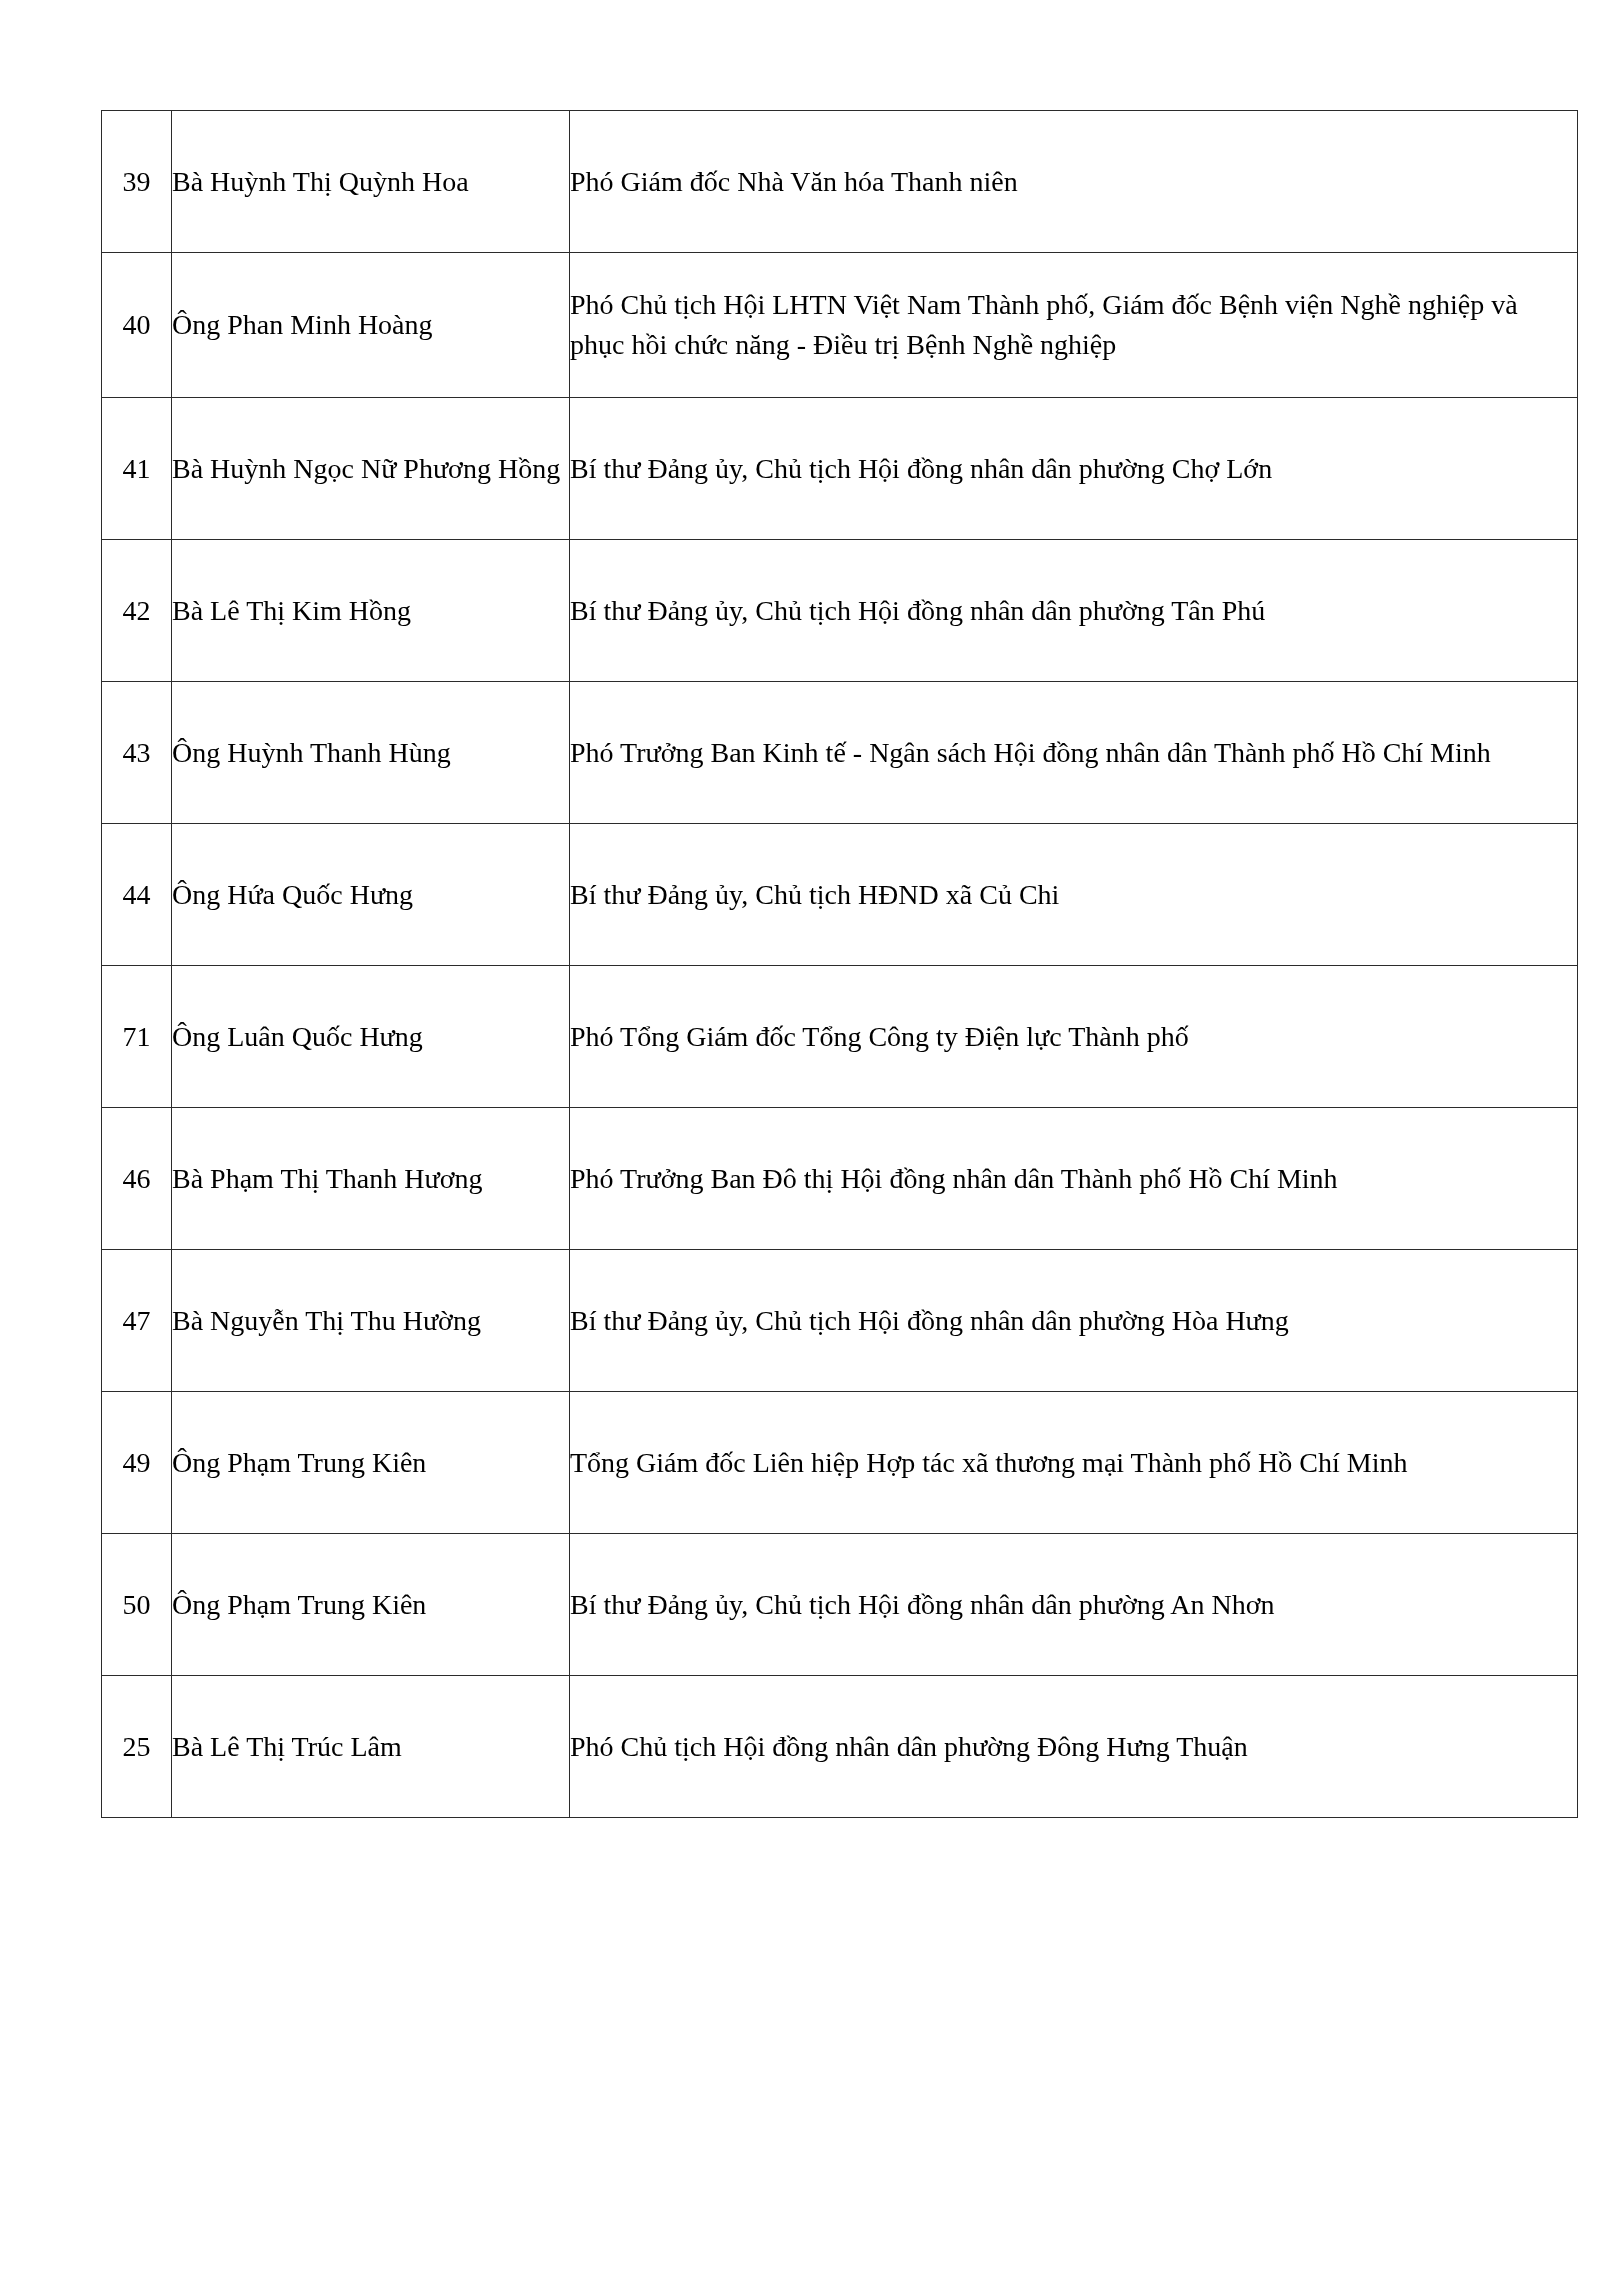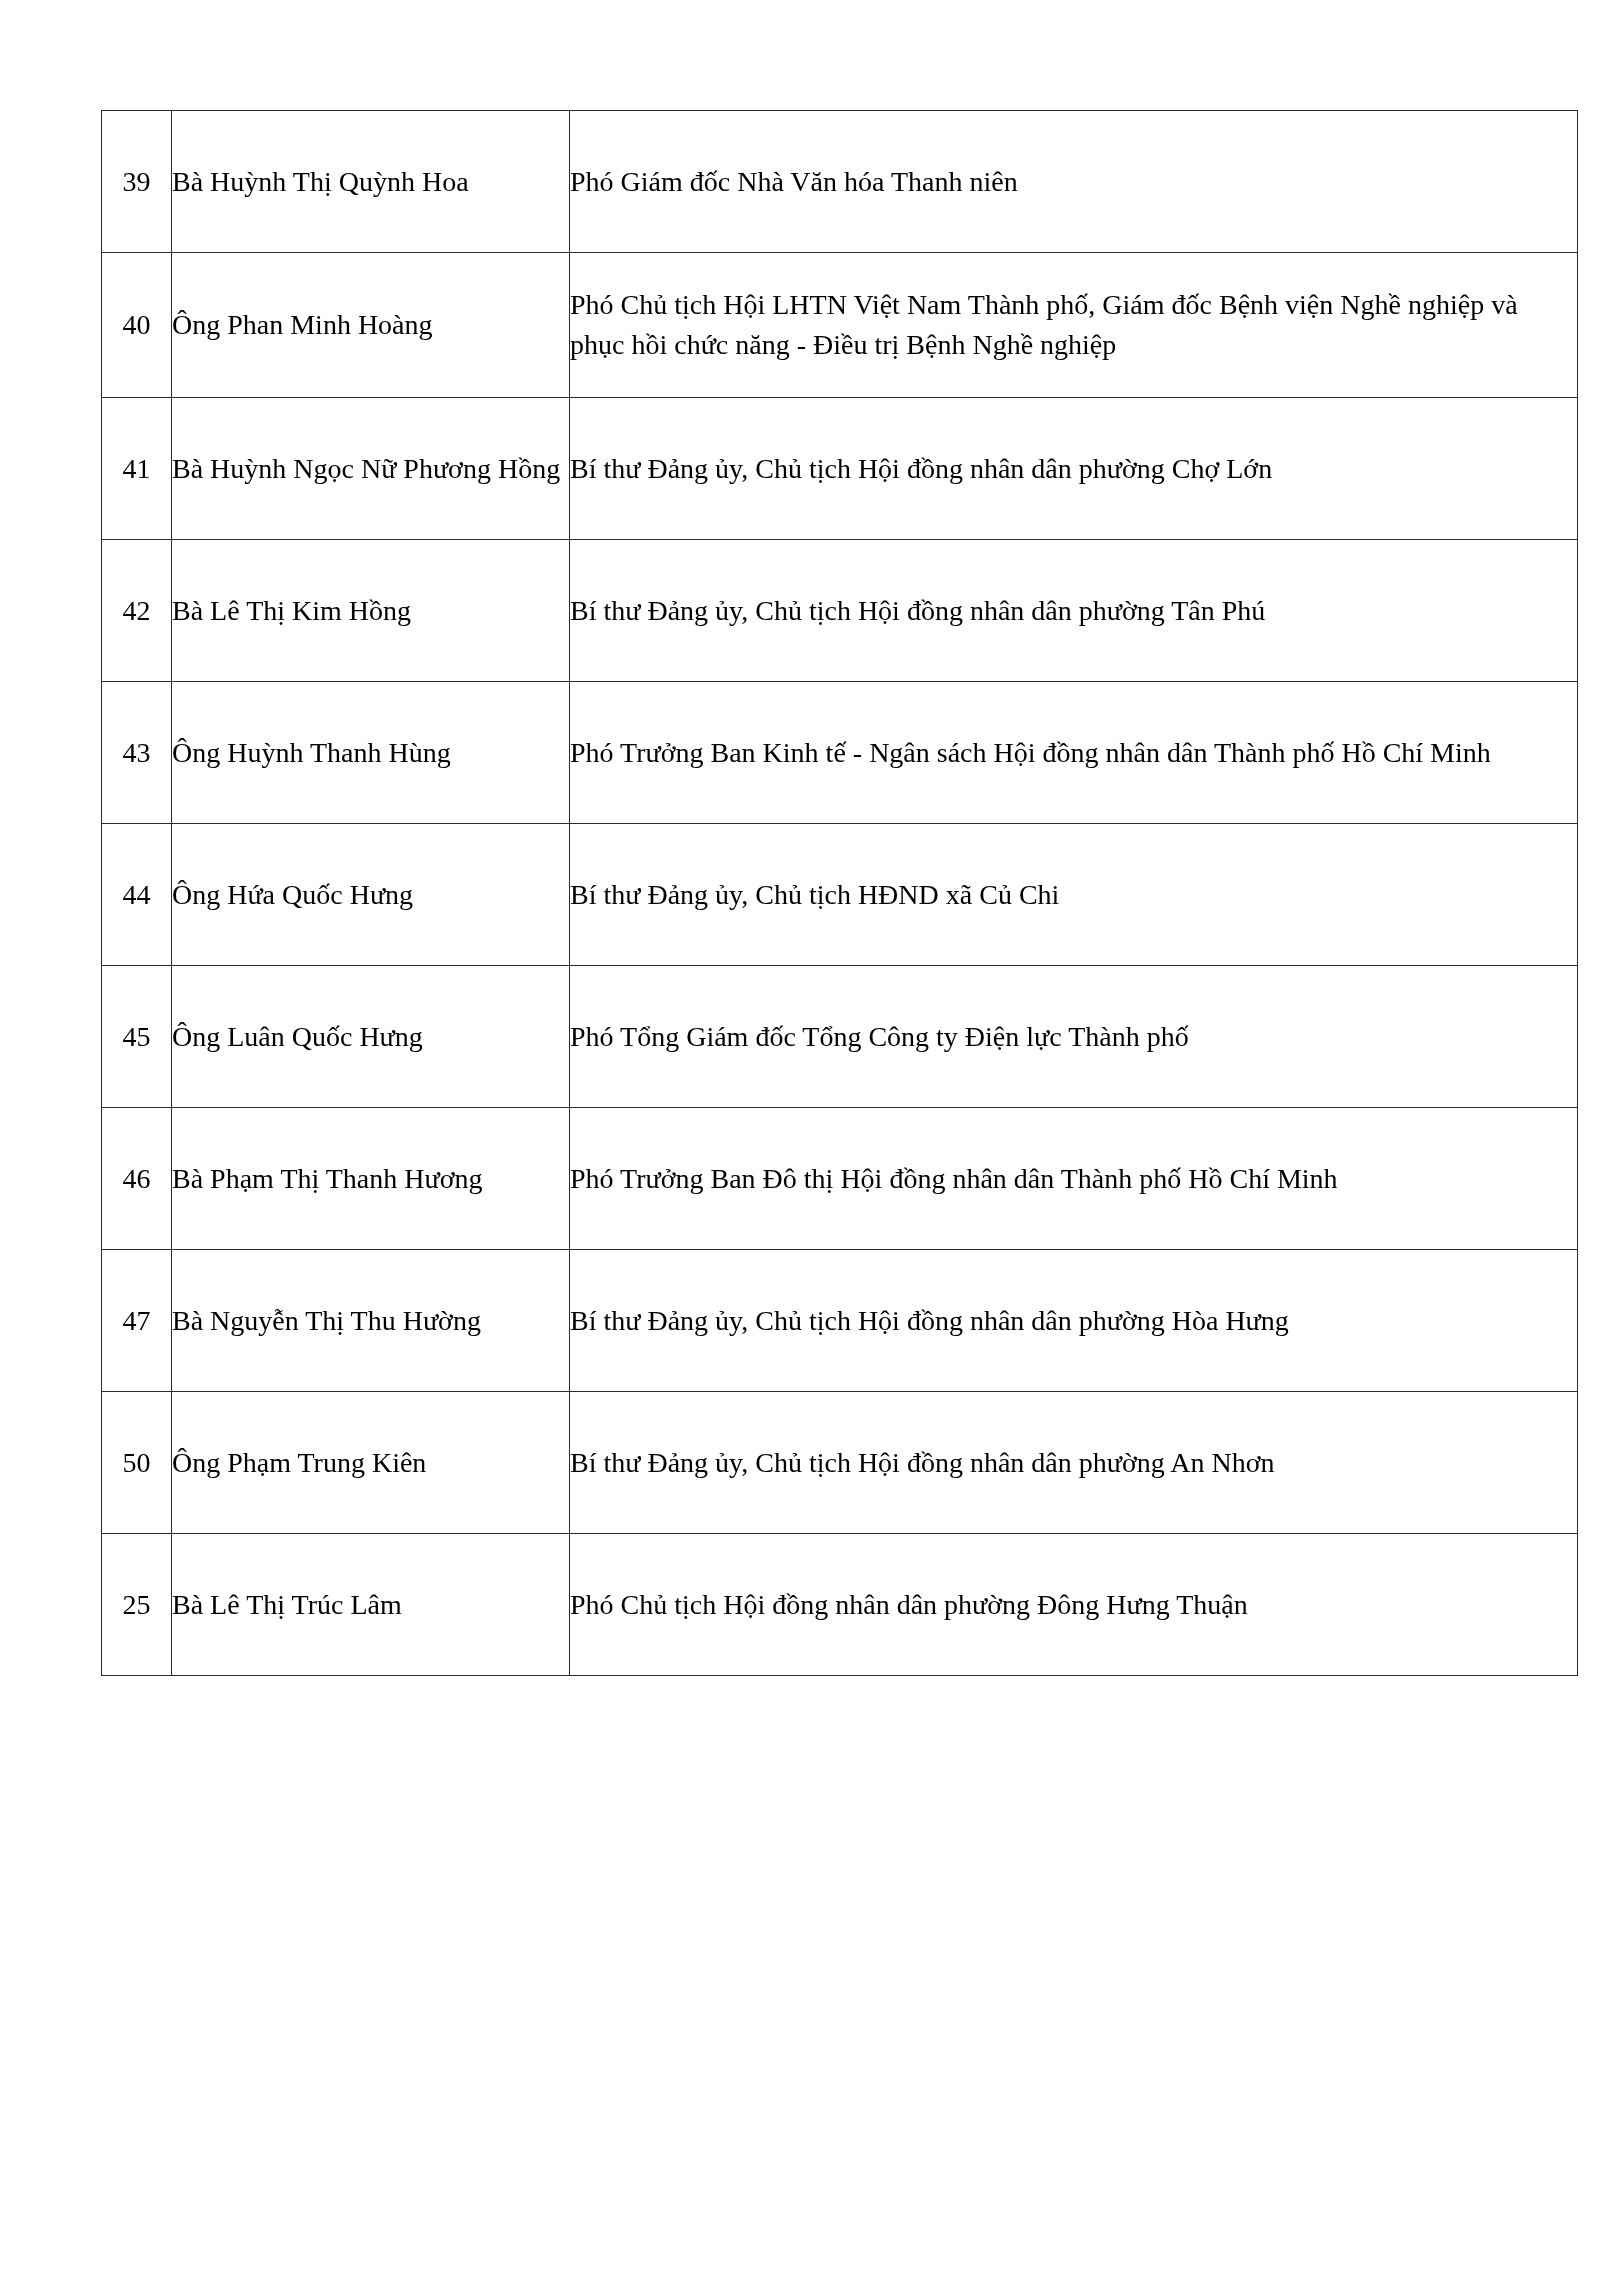--- a/index.html
+++ b/index.html
@@ -203,21 +203,21 @@
           <td class="cell-title">
             <div class="rowbox">
                 <span class="txt">Bí thư Đảng ủy, Chủ tịch HĐND xã Củ Chi</span>
               </div>
           </td>
         </tr>
 
         <tr>
           <td class="cell-no">
             <div class="rowbox center">
-                <span class="txt">45</span>
+                <span class="txt">71</span>
               </div>
           </td>
           <td class="cell-name">
             <div class="rowbox">
                 <span class="txt">Ông Luân Quốc Hưng</span>
               </div>
           </td>
           <td class="cell-title">
             <div class="rowbox">
                 <span class="txt">Phó Tổng Giám đốc Tổng Công ty Điện lực Thành phố</span>
@@ -255,20 +255,37 @@
               </div>
           </td>
           <td class="cell-title">
             <div class="rowbox">
                 <span class="txt">Bí thư Đảng ủy, Chủ tịch Hội đồng nhân dân phường Hòa Hưng</span>
               </div>
           </td>
         </tr>
 
 
+        <tr>
+          <td class="cell-no">
+            <div class="rowbox center">
+                <span class="txt">49</span>
+              </div>
+          </td>
+          <td class="cell-name">
+            <div class="rowbox">
+                <span class="txt">Ông Phạm Trung Kiên</span>
+              </div>
+          </td>
+          <td class="cell-title">
+            <div class="rowbox">
+                <span class="txt">Tổng Giám đốc Liên hiệp Hợp tác xã thương mại Thành phố Hồ Chí Minh</span>
+              </div>
+          </td>
+        </tr>
 
         <tr>
           <td class="cell-no">
             <div class="rowbox center">
                 <span class="txt">50</span>
               </div>
           </td>
           <td class="cell-name">
             <div class="rowbox">
                 <span class="txt">Ông Phạm Trung Kiên</span>

